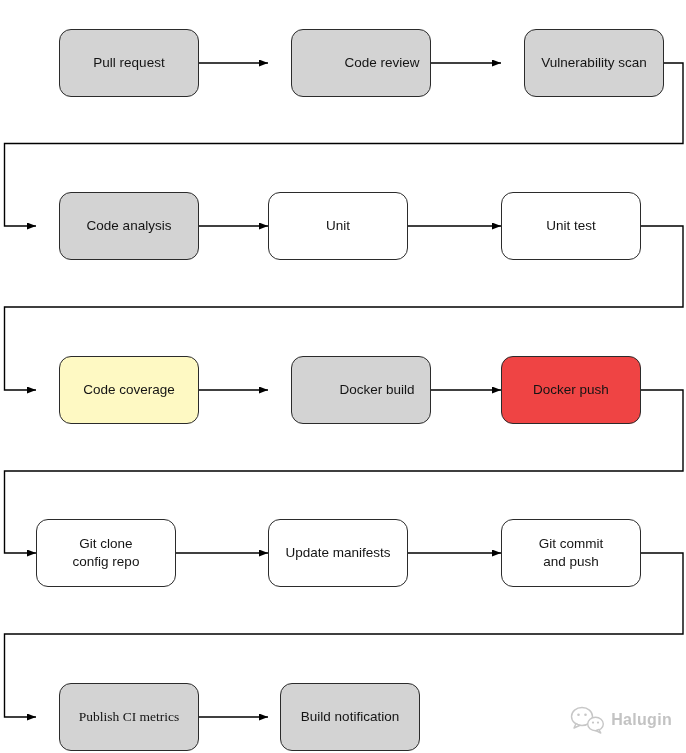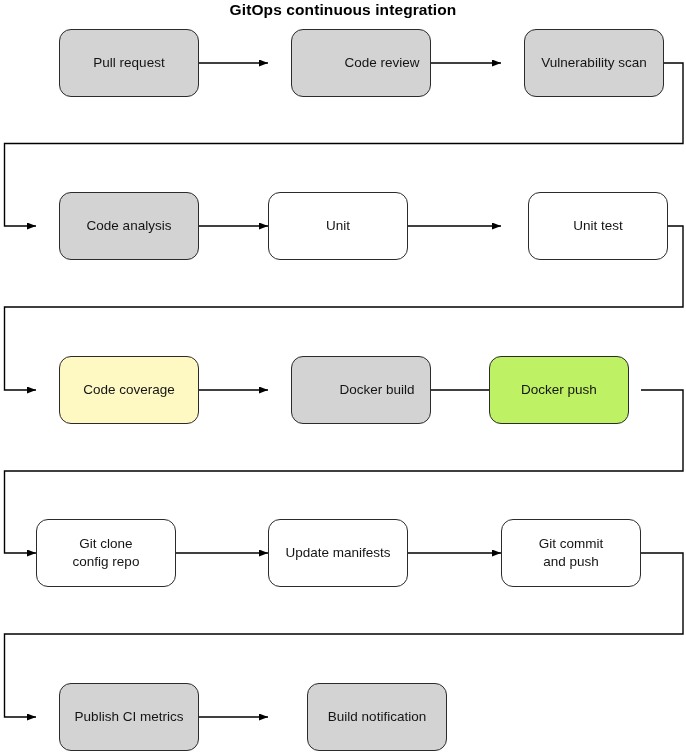--- a/index.html
+++ b/index.html
@@ -63,21 +63,20 @@
     color: #c3c3c3;
     text-shadow: 0 1px 0 #ffffff;
     letter-spacing: 0.3px;
   }
 </style>
 </head>
 <body>
 
 <div class="stage">
 
-  <div class="title">GitOps continuous integration</div>
 
   <svg id="connectors" width="686" height="753" viewBox="0 0 686 753">
     <defs>
       <marker id="arrowhead" markerUnits="userSpaceOnUse" markerWidth="10" markerHeight="8" refX="9" refY="3.5" orient="auto">
         <path d="M0,0 L9,3.5 L0,7 Z" fill="#000000"></path>
       </marker>
     </defs>
     <g id="edge-layer">
         <polyline points="176,63 268,63" fill="none" stroke="#000000" stroke-width="1.4" marker-end="url(#arrowhead)"></polyline>
         <polyline points="408,63 501,63" fill="none" stroke="#000000" stroke-width="1.4" marker-end="url(#arrowhead)"></polyline>
@@ -104,45 +103,62 @@
     </div>
       <div class="node gray" style="left: 501px; top: 29px; background: rgb(211, 211, 211); border-color: rgb(43, 43, 43);">
       <span class="node-label">Vulnerability scan</span>
     </div>
       <div class="node gray" style="left: 36px; top: 192px; background: rgb(211, 211, 211); border-color: rgb(43, 43, 43);">
       <span class="node-label">Code analysis</span>
     </div>
       <div class="node white" style="left: 268px; top: 192px; background: rgb(255, 255, 255); border-color: rgb(43, 43, 43);">
       <span class="node-label">Unit</span>
     </div>
-      <div class="node white" style="left: 528px; top: 192px; background: rgb(255, 255, 255); border-color: rgb(43, 43, 43);">
+      <div class="node white" style="left: 501px; top: 192px; background: rgb(255, 255, 255); border-color: rgb(43, 43, 43);">
       <span class="node-label">Unit test</span>
     </div>
       <div class="node gray" style="left: 36px; top: 356px; background: #fef9c3; border-color: rgb(43, 43, 43);">
       <span class="node-label">Code coverage</span>
     </div>
       <div class="node gray" style="left: 268px; top: 356px; background: rgb(211, 211, 211); border-color: rgb(43, 43, 43); padding-left: 32px;">
       <span class="node-label">Docker build</span>
     </div>
-      <div class="node white" style="left: 489px; top: 356px; background: #bef264; border-color: rgb(43, 43, 43);">
+      <div class="node white" style="left: 501px; top: 356px; background: #ef4444; border-color: rgb(43, 43, 43);">
       <span class="node-label">Docker push</span>
     </div>
       <div class="node white" style="left: 36px; top: 519px; background: rgb(255, 255, 255); border-color: rgb(43, 43, 43);">
       <span class="node-label">Git clone
 config repo</span>
     </div>
       <div class="node white" style="left: 268px; top: 519px; background: rgb(255, 255, 255); border-color: rgb(43, 43, 43);">
       <span class="node-label">Update manifests</span>
     </div>
       <div class="node white" style="left: 501px; top: 519px; background: rgb(255, 255, 255); border-color: rgb(43, 43, 43);">
       <span class="node-label">Git commit
 and push</span>
     </div>
-      <div class="node gray" style="left: 36px; top: 683px; background: rgb(211, 211, 211); border-color: rgb(43, 43, 43);">
+      <div class="node gray" style="left: 36px; top: 683px; background: rgb(211, 211, 211); border-color: rgb(43, 43, 43); font-family: Liberation Serif, serif;">
       <span class="node-label">Publish CI metrics</span>
     </div>
-      <div class="node gray" style="left: 284px; top: 683px; background: rgb(211, 211, 211); border-color: rgb(43, 43, 43);">
+      <div class="node gray" style="left: 257px; top: 683px; background: rgb(211, 211, 211); border-color: rgb(43, 43, 43);">
       <span class="node-label">Build notification</span>
     </div>
     </div>
 
+  <div class="watermark">
+    <svg width="36" height="30" viewBox="0 0 36 30">
+      <g fill="#ffffff" stroke="#c7c7c7" stroke-width="1.4">
+        <ellipse cx="13" cy="11.5" rx="10.5" ry="9"></ellipse>
+        <path d="M7 18.5 L5 23 L10.5 20.5 Z" stroke-linejoin="round"></path>
+        <ellipse cx="26.5" cy="19" rx="7.8" ry="6.8"></ellipse>
+        <path d="M30 24.5 L31.8 28 L26.8 25.6 Z" stroke-linejoin="round"></path>
+      </g>
+      <g fill="#c7c7c7" stroke="none">
+        <circle cx="9.5" cy="9.8" r="1.3"></circle>
+        <circle cx="16.5" cy="9.8" r="1.3"></circle>
+        <circle cx="24" cy="17.6" r="1.1"></circle>
+        <circle cx="29" cy="17.6" r="1.1"></circle>
+      </g>
+    </svg>
+    <span class="wm-text">Halugin</span>
+  </div>
 
 </div>
 
 </body></html>

